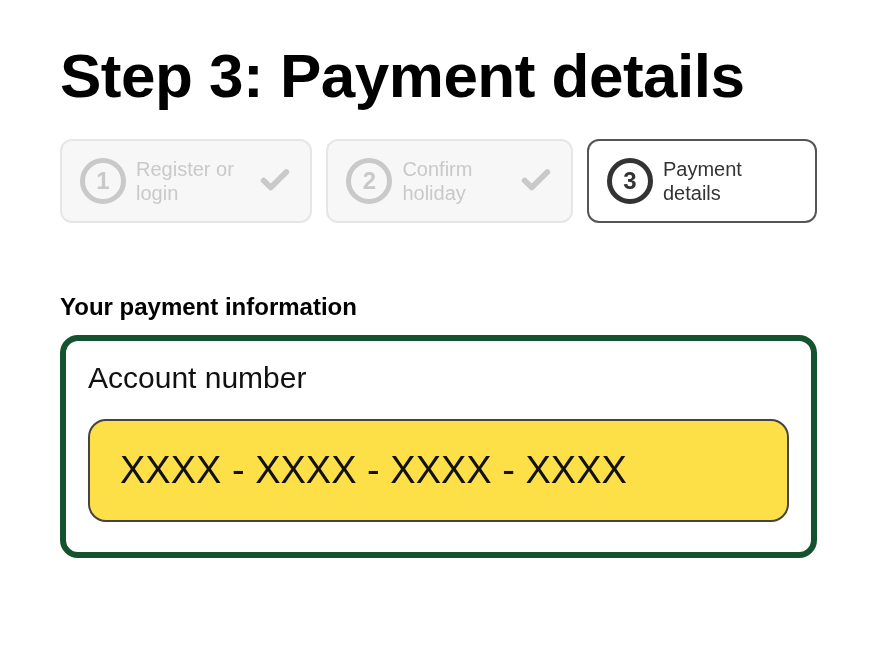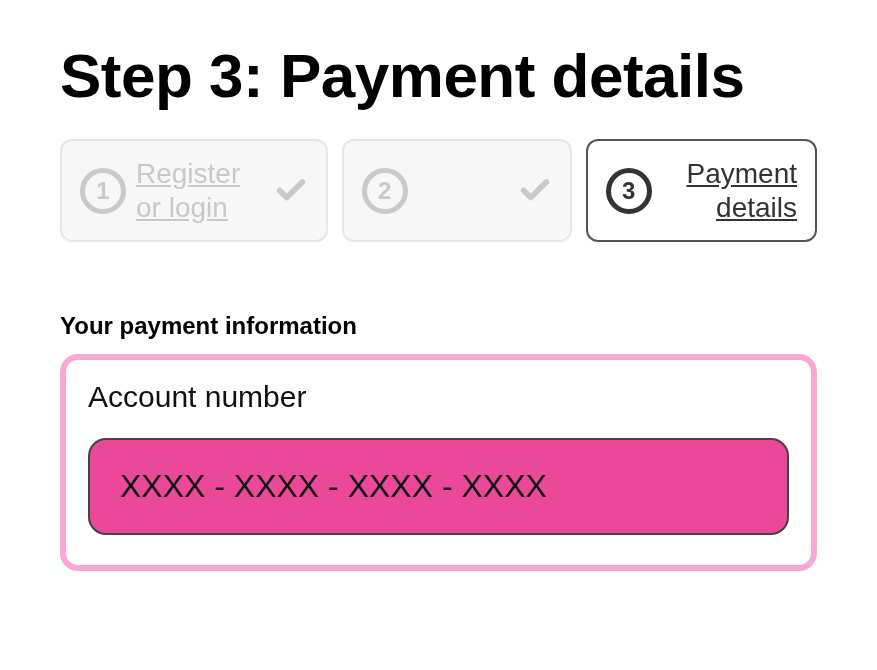--- a/index.html
+++ b/index.html
@@ -57,63 +57,61 @@
     }
     .step-box.done .step-circle {
       border-color: #c9c9c9;
       color: #c9c9c9;
     }
     .step-box.current .step-circle {
       border-color: #333;
       color: #333;
     }
     .step-label {
-      font-size: 28px;
+      font-size: 20px;
       line-height: 1.2;
       font-weight: 400;
-      text-decoration: underline;
     }
     .step-box.done .step-label {
       color: #c9c9c9;
     }
     .step-box.current .step-label {
       color: #333;
-      text-align: right;
     }
     .step-check {
       flex-shrink: 0;
       margin-left: auto;
     }
     .section-heading {
       font-size: 24px;
       font-weight: 700;
       color: #000;
       margin-bottom: 14px;
     }
     .highlight-frame {
-      border: 6px solid #f9a8d4;
+      border: 6px solid #14532d;
       border-radius: 18px;
       padding: 20px 22px 30px 22px;
     }
     .field-label {
       font-size: 30px;
       font-weight: 400;
       color: #111;
       margin-bottom: 24px;
     }
     .text-input {
       width: 100%;
       border: 2px solid #444;
       border-radius: 18px;
       padding: 28px 30px;
-      font-size: 32px;
+      font-size: 38px;
       font-family: inherit;
       color: #111;
       outline: none;
-      background: #ec4899;
+      background: #fde047;
     }
   </style>
 </head>
 <body>
 
 <h1 class="page-title">Step 3: Payment details</h1>
 
 <div class="steps-row">
 
   <div class="step-box done">
@@ -121,20 +119,21 @@
     <div class="step-label">Register or login</div>
     <span class="step-check">
       <svg width="34" height="34" viewBox="0 0 24 24" fill="none" stroke="#c9c9c9" stroke-width="4" stroke-linecap="round" stroke-linejoin="round">
         <polyline points="4 13 9 18 20 7"></polyline>
       </svg>
     </span>
   </div>
 
   <div class="step-box done">
     <div class="step-circle">2</div>
+    <div class="step-label">Confirm holiday</div>
     <span class="step-check">
       <svg width="34" height="34" viewBox="0 0 24 24" fill="none" stroke="#c9c9c9" stroke-width="4" stroke-linecap="round" stroke-linejoin="round">
         <polyline points="4 13 9 18 20 7"></polyline>
       </svg>
     </span>
   </div>
 
   <div class="step-box current">
     <div class="step-circle">3</div>
     <div class="step-label">Payment details</div>

